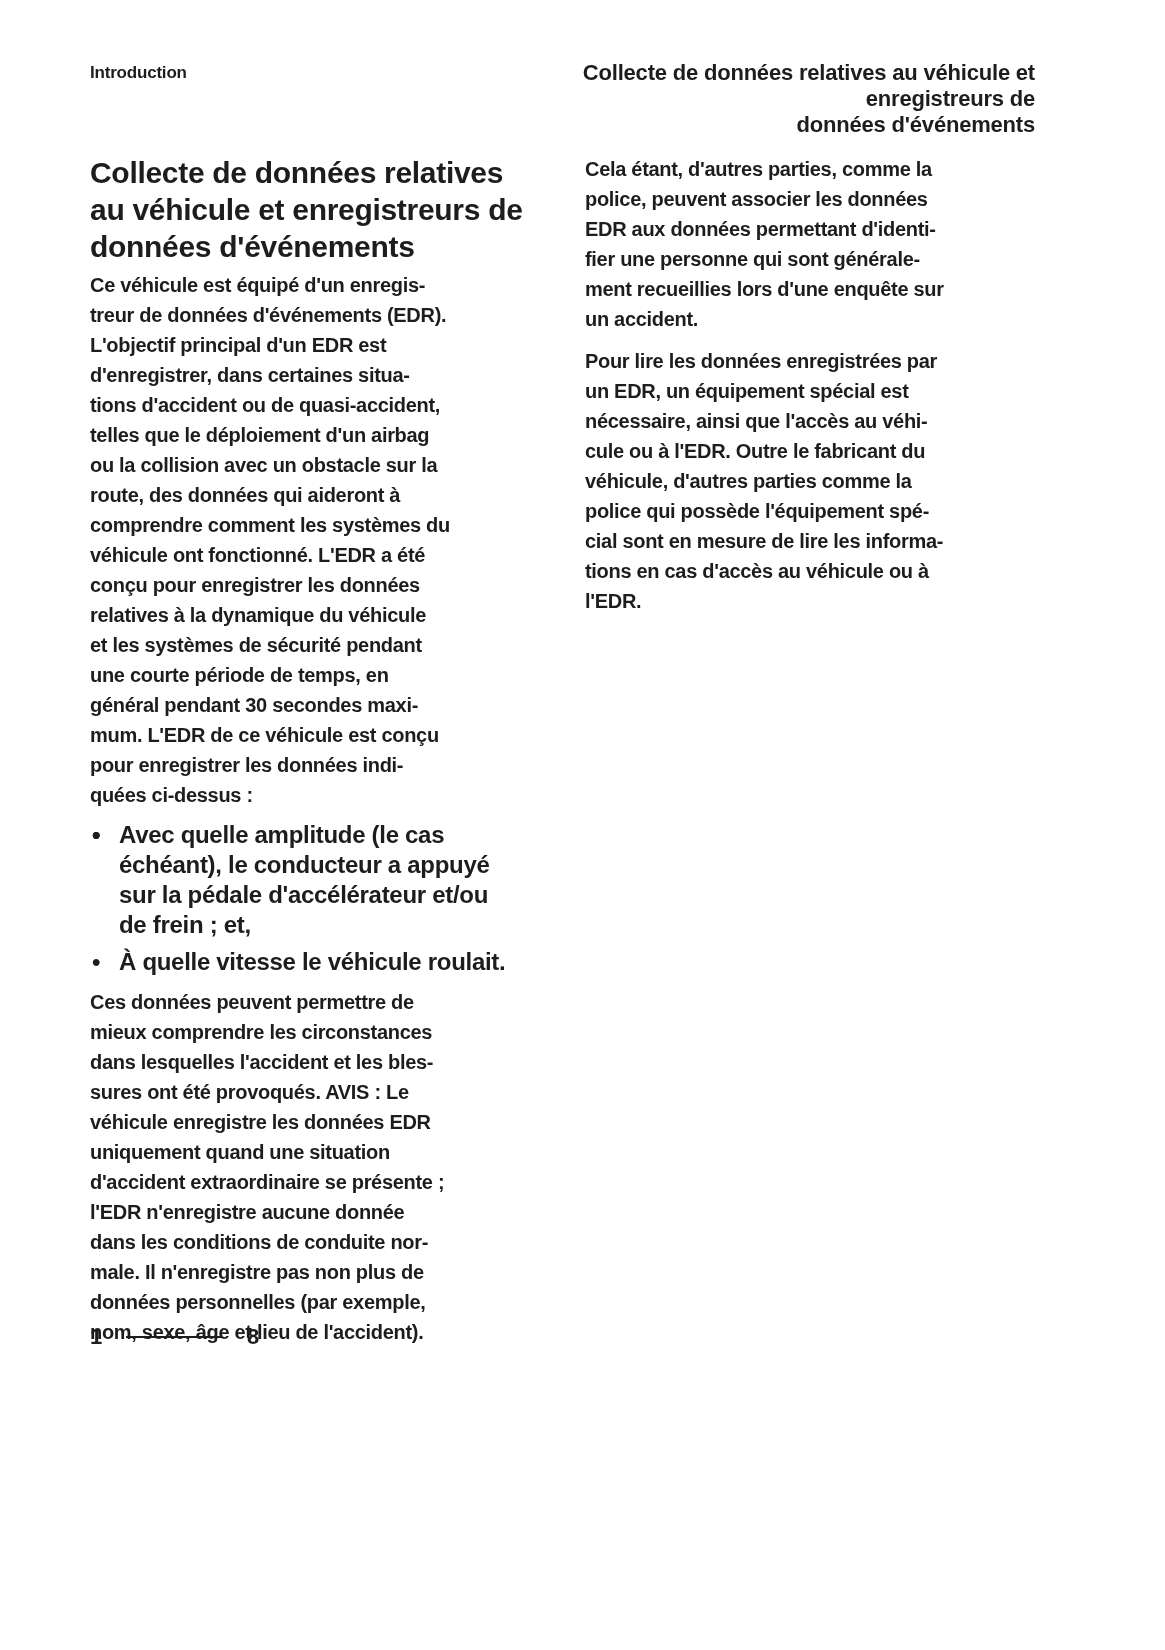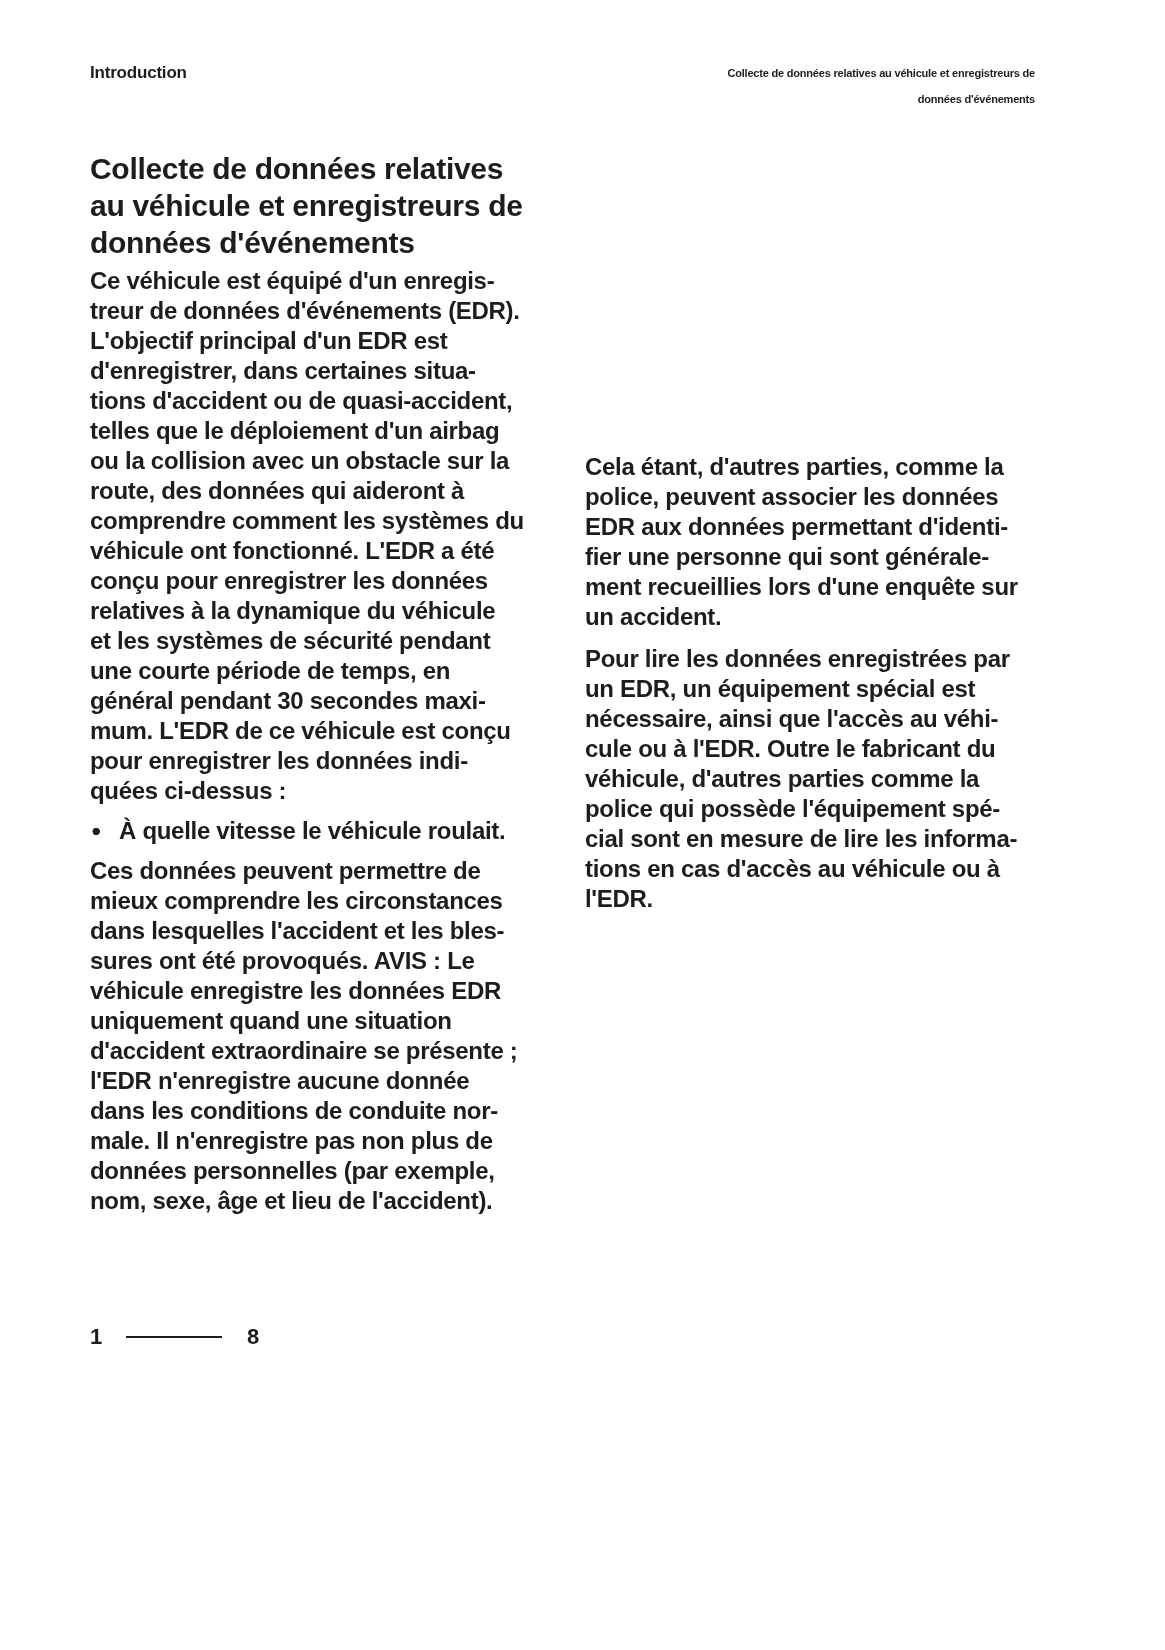--- a/index.html
+++ b/index.html
@@ -21,48 +21,47 @@
     justify-content: space-between;
     align-items: flex-start;
     padding: 60px 130px 0 90px;
   }
   .running-header .section {
     font-size: 17px;
     line-height: 26px;
     letter-spacing: -0.2px;
   }
   .running-header .chapter {
-    font-size: 11px;
+    font-size: 22px;
     line-height: 26px;
     letter-spacing: -0.2px;
     text-align: right;
     max-width: 560px;
   }
 
   
   .content {
     display: flex;
     gap: 45px;
-    margin-top: 38px;
+    margin-top: 16px;
     padding: 0 128px 0 90px;
-    align-items: center;
   }
   .col-left  { width: 450px; flex: 0 0 450px; }
   .col-right { width: 452px; flex: 0 0 452px; }
 
   h1.section-heading {
     margin: 0 0 5px 0;
     font-size: 30px;
     line-height: 37px;
     font-weight: 700;
     letter-spacing: -0.3px;
   }
   .body-text {
     margin: 0 0 10px 0;
-    font-size: 24px;
+    font-size: 20px;
     line-height: 30px;
     letter-spacing: -0.3px;
   }
   ul.edr-list {
     list-style: none;
     margin: 0 0 10px 0;
     padding: 0;
   }
   ul.edr-list li {
     position: relative;
@@ -134,20 +133,24 @@
 
       <ul class="edr-list">
         <li>
           <span class="bullet">•</span>
         </li>
         <li>
           <span class="bullet">•</span>
         </li>
         <li>
           <span class="bullet">•</span>
+          <span class="pre">Avec quelle amplitude (le cas
+échéant), le conducteur a appuyé
+sur la pédale d'accélérateur et/ou
+de frein ; et,</span>
         </li>
         <li>
           <span class="bullet">•</span>
           <span class="pre">À quelle vitesse le véhicule roulait.</span>
         </li>
       </ul>
 
       <p class="body-text pre">Ces données peuvent permettre de
 mieux comprendre les circonstances
 dans lesquelles l'accident et les bles-

